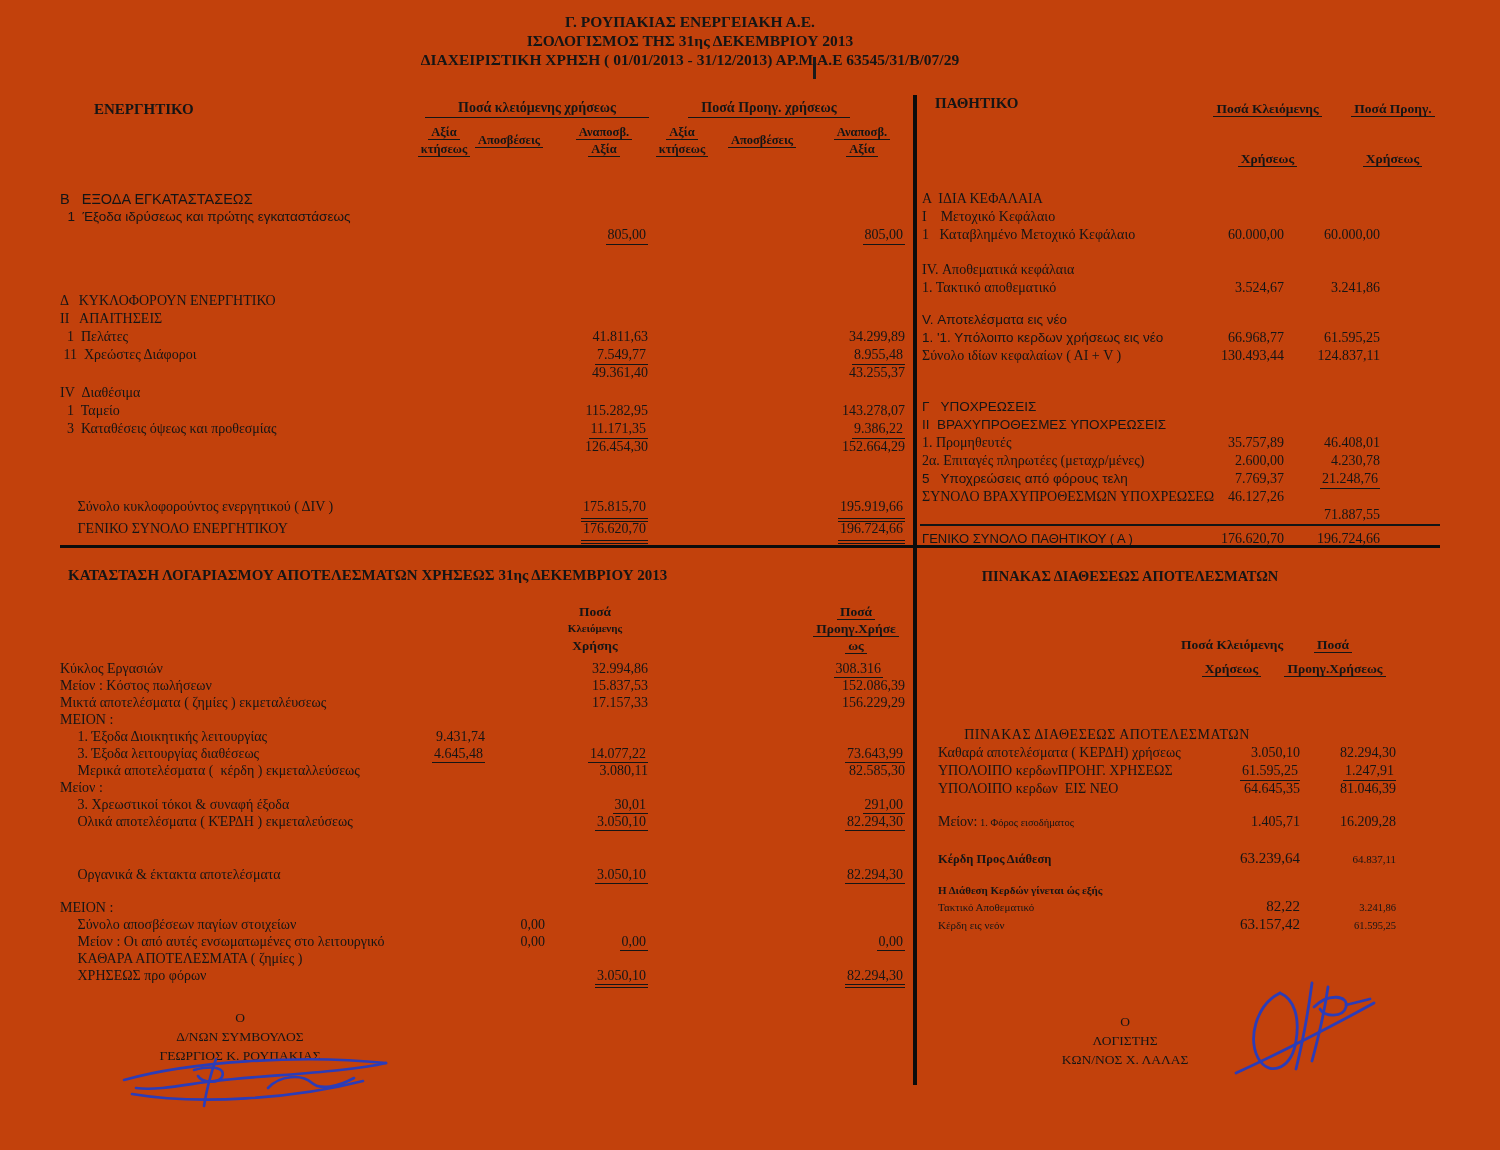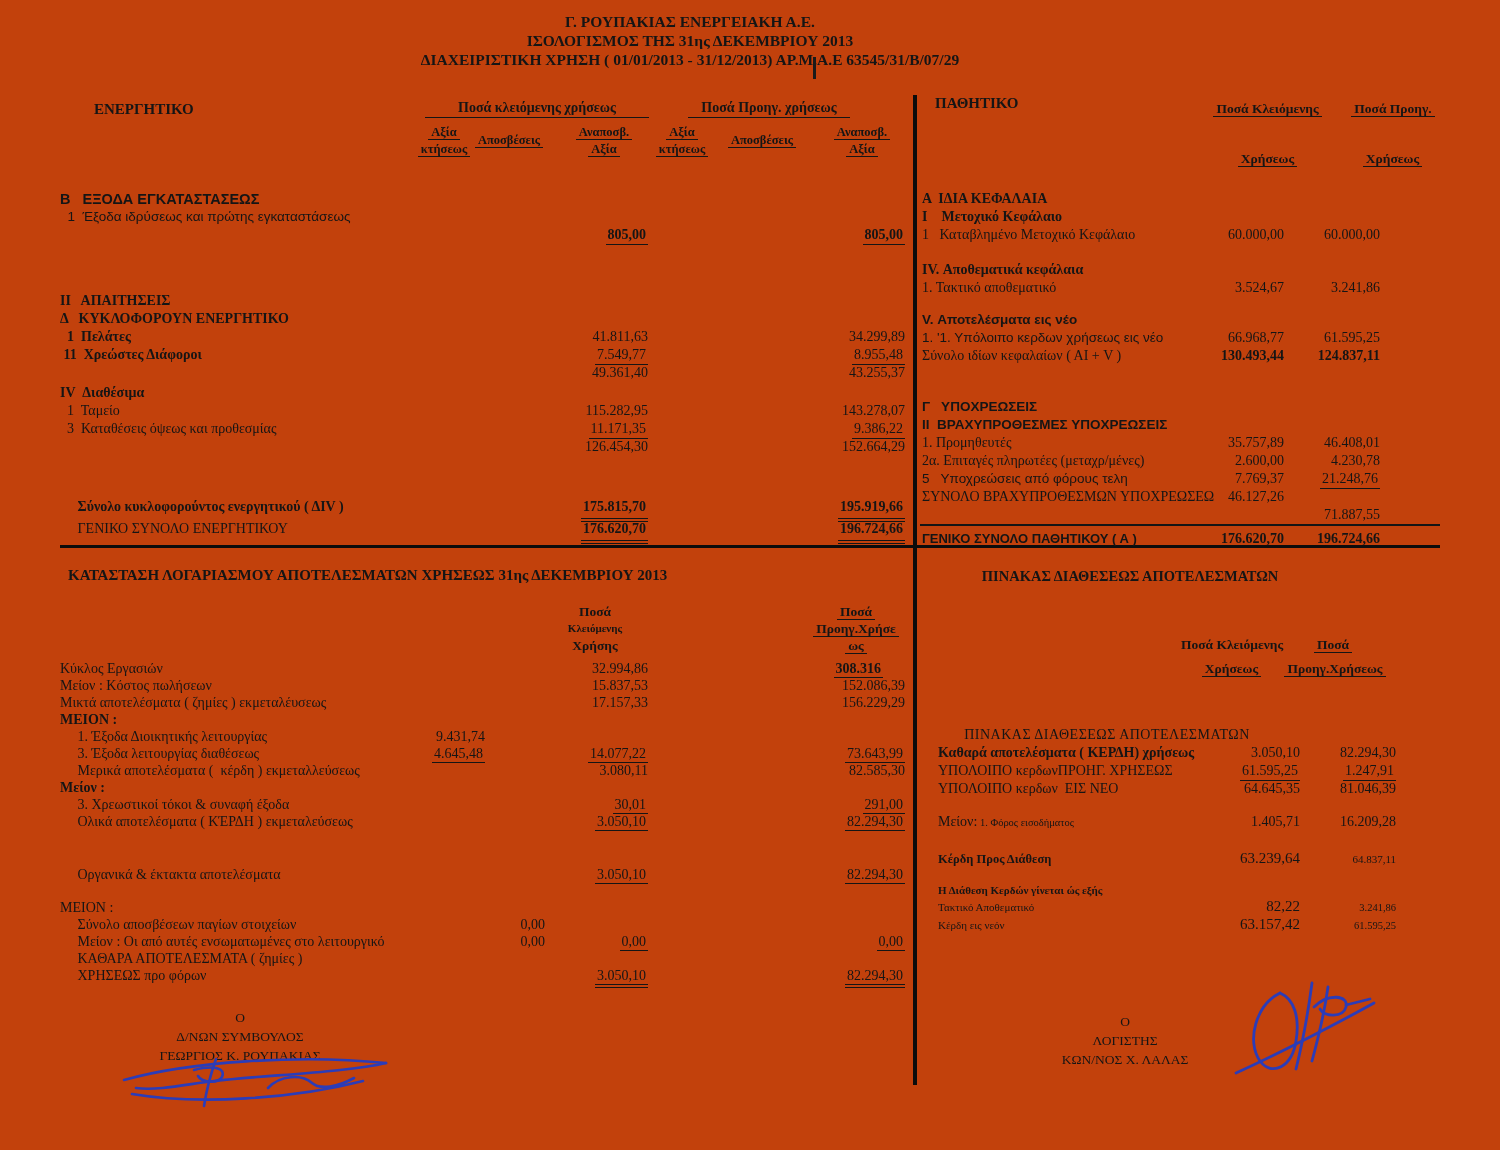--- a/index.html
+++ b/index.html
@@ -1,20 +1,20 @@
 <!DOCTYPE html>
 <html><head>
 <meta charset="utf-8">
 <style>
   html,body{margin:0;padding:0;}
   body{background:#e8e8e8;}
   .page{position:relative;width:1500px;height:1150px;background:#c2410c;color:#151515;
         font-family:"Liberation Serif",serif;overflow:hidden;}
   .abs{position:absolute;}
-  .b{font-weight:700;}
+  .b{font-weight:400;}
   .ctr{text-align:center;}
   .u{border-bottom:1.6px solid #151515;padding:0 2px;}
   .uu{border-bottom:4px double #151515;padding:0 2px;}
   .hu{border-bottom:1.6px solid #151515;padding:0 3px;}
   .sans{font-family:"Liberation Sans",sans-serif;font-size:13.5px;}
   
   .doc-header{left:350px;top:12px;width:680px;text-align:center;font-weight:700;
               font-size:15.5px;line-height:19px;}
   
   .h15{font-size:15px;font-weight:700;}
@@ -95,24 +95,24 @@
     <div class="arow">
         <div class="lb sans">  1  Έξοδα ιδρύσεως και πρώτης εγκαταστάσεως</div>
       </div>
     <div class="arow">
         <div class="lb"></div>
         <div class="ck"><span class="num b u">805,00</span></div>
         <div class="cp"><span class="num b u">805,00</span></div>
       </div>
     <div class="sp48"></div>
     <div class="arow">
+        <div class="lb b">Δ   ΚΥΚΛΟΦΟΡΟΥΝ ΕΝΕΡΓΗΤΙΚΟ</div>
+      </div>
+    <div class="arow">
         <div class="lb b">ΙΙ   ΑΠΑΙΤΗΣΕΙΣ</div>
-      </div>
-    <div class="arow">
-        <div class="lb b">Δ   ΚΥΚΛΟΦΟΡΟΥΝ ΕΝΕΡΓΗΤΙΚΟ</div>
       </div>
     <div class="arow">
         <div class="lb b">  1  Πελάτες</div>
         <div class="ck"><span class="num">41.811,63</span></div>
         <div class="cp"><span class="num">34.299,89</span></div>
       </div>
     <div class="arow">
         <div class="lb b"> 11  Χρεώστες Διάφοροι</div>
         <div class="ck"><span class="num u">7.549,77</span></div>
         <div class="cp"><span class="num u">8.955,48</span></div>

